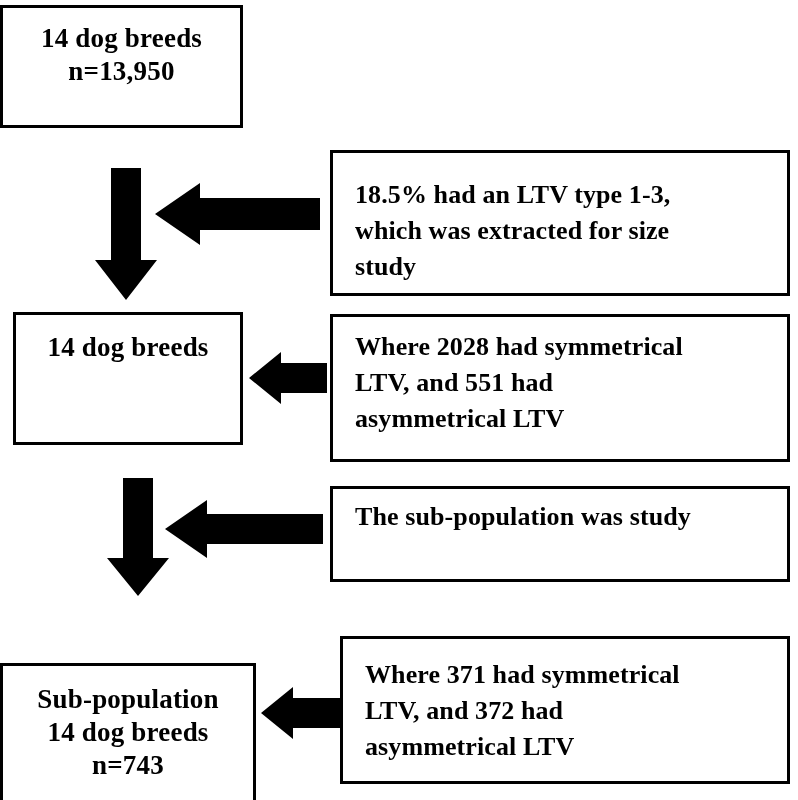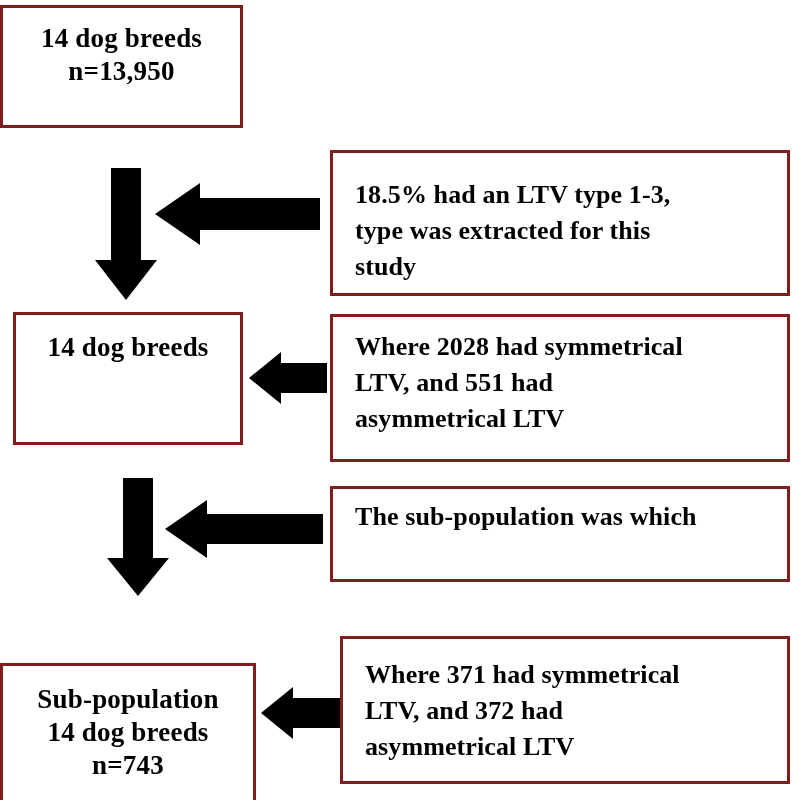--- a/index.html
+++ b/index.html
@@ -11,21 +11,21 @@
     position: relative;
     width: 798px;
     height: 800px;
     background: #ffffff;
     overflow: hidden;
     font-family: "Liberation Serif", "DejaVu Serif", serif;
   }
   .box {
     position: absolute;
     box-sizing: border-box;
-    border: 3px solid #7f1d1d;
+    border: 3px solid #000000;
     background: #ffffff;
     display: flex;
     flex-direction: column;
     justify-content: flex-start;
   }
   .box .line {
     display: block;
     color: #000000;
     font-weight: bold;
     white-space: pre;
@@ -76,21 +76,21 @@
   </div>
 
   <div class="arrow" style="left:155px; top:183px; width:165px; height:62px;">
     <svg width="165" height="62" viewBox="0 0 165 62" aria-hidden="true">
       <polygon points="0,31 45,0 45,15 165,15 165,47 45,47 45,62" fill="#000000"></polygon>
     </svg>
   </div>
 
   <div class="box note-box" style="left:330px; top:150px; width:460px; height:146px; padding:24px 0 0 22px;">
     <span class="line">18.5% had an LTV type 1-3,</span>
-    <span class="line">type was extracted for this</span>
+    <span class="line">which was extracted for size</span>
     <span class="line">study</span>
   </div>
 
   <div class="box pop-box" style="left:13px; top:312px; width:230px; height:133px; padding-top:16px;">
     <span class="line">14 dog breeds</span>
   </div>
 
   <div class="arrow" style="left:249px; top:352px; width:78px; height:52px;">
     <svg width="78" height="52" viewBox="0 0 78 52" aria-hidden="true">
       <polygon points="0,26 32,0 32,11 78,11 78,41 32,41 32,52" fill="#000000"></polygon>
@@ -109,21 +109,21 @@
     </svg>
   </div>
 
   <div class="arrow" style="left:165px; top:500px; width:158px; height:58px;">
     <svg width="158" height="58" viewBox="0 0 158 58" aria-hidden="true">
       <polygon points="0,29 42,0 42,14 158,14 158,44 42,44 42,58" fill="#000000"></polygon>
     </svg>
   </div>
 
   <div class="box note-box" style="left:330px; top:486px; width:460px; height:96px; padding:10px 0 0 22px;">
-    <span class="line">The sub-population was which</span>
+    <span class="line">The sub-population was study</span>
   </div>
 
   <div class="box pop-box" style="left:0px; top:627px; width:256px; height:173px; padding-top:17px;margin-top:36px;">
     <span class="line">Sub-population</span>
     <span class="line">14 dog breeds</span>
     <span class="line">n=743</span>
   </div>
 
   <div class="arrow" style="left:261px; top:687px; width:80px; height:52px;">
     <svg width="80" height="52" viewBox="0 0 80 52" aria-hidden="true">

